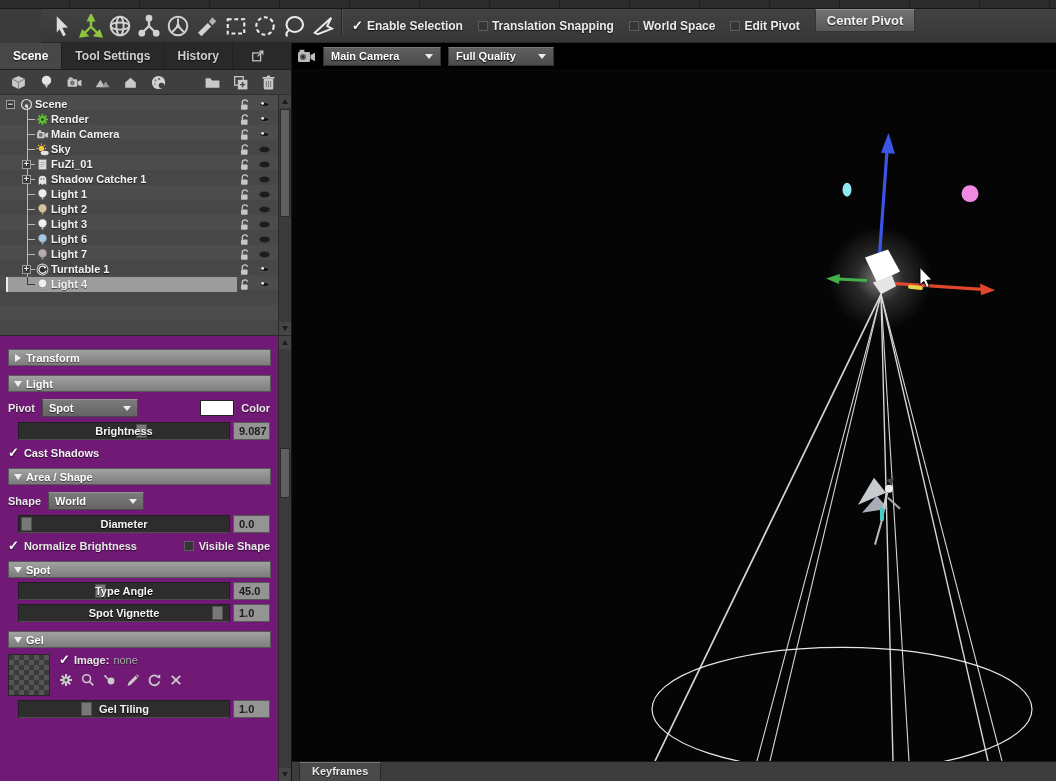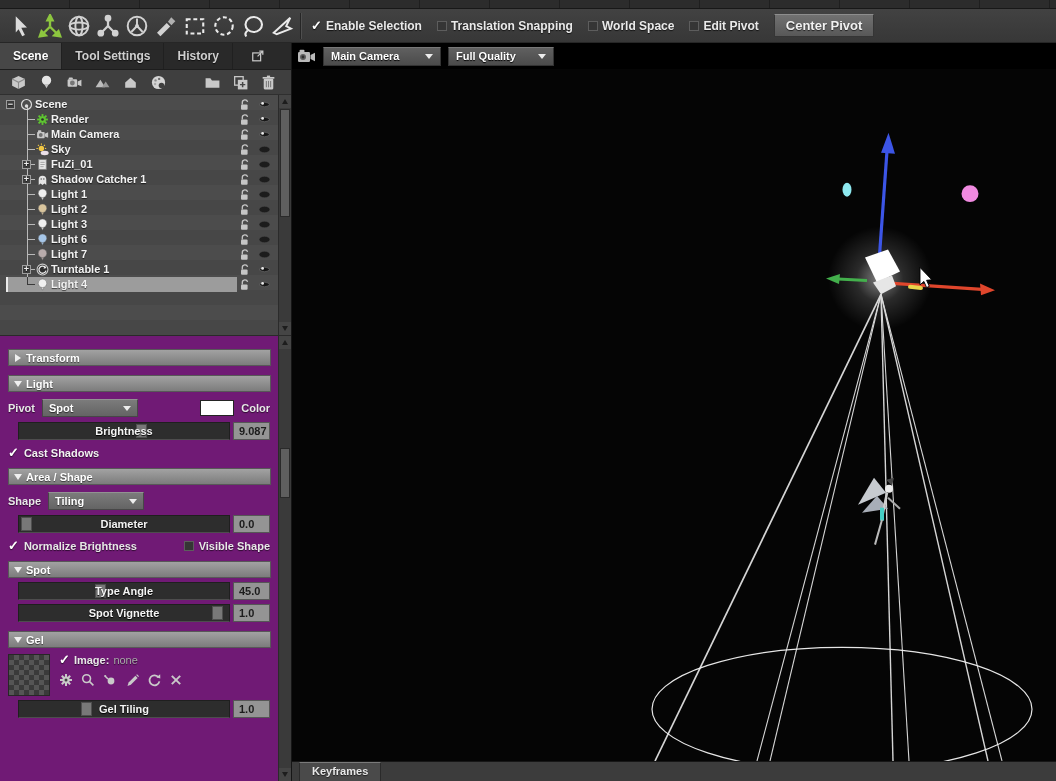--- a/index.html
+++ b/index.html
@@ -5,21 +5,21 @@
   html,body{margin:0;padding:0;}
   body{width:1056px;height:781px;overflow:hidden;background:#3b3b3b;
        font-family:"Liberation Sans",sans-serif;font-size:11px;color:#e8e8e8;
        -webkit-font-smoothing:antialiased;}
   #app{width:1056px;height:781px;display:flex;flex-direction:column;}
 
   
   .top-strip{height:8px;background:repeating-linear-gradient(to right,#2c2c2c 0 69px,#1f1f1f 69px 70px);border-bottom:1px solid #181818;}
 
   
-  .toolbar{height:33px;display:flex;align-items:center;background:linear-gradient(#424242,#373737);border-bottom:1px solid #262626;padding-left:6px;}
+  .toolbar{height:33px;display:flex;background:linear-gradient(#424242,#373737);border-bottom:1px solid #262626;padding-left:6px;margin-left:41px;}
   .tool{width:29px;height:28px;display:flex;align-items:center;justify-content:center;}
   .tool svg{width:24px;height:24px;}
   .tb-sep{width:1px;height:26px;background:#262626;border-right:1px solid #4f4f4f;margin:0 9px 0 4px;}
   .toggle{display:flex;align-items:center;gap:4px;margin-right:15px;font-weight:700;font-size:12px;color:#eaeaea;text-shadow:0 1px 1px rgba(0,0,0,.7);cursor:default;}
   .chk{display:inline-flex;align-items:center;justify-content:center;}
   .chk.on::before{content:"\2713";color:#fff;font-size:13px;font-weight:700;line-height:10px;}
   .chk.off{width:10px;height:10px;background:#353535;border:1px solid #5d5d5d;box-sizing:border-box;}
   .btn-cp{height:23px;background:linear-gradient(#717171,#585858);border:1px solid #353535;border-top-color:#8d8d8d;color:#f2f2f2;padding:0 11px;font-weight:700;font-size:13px;text-shadow:0 1px 1px rgba(0,0,0,.7);font-family:inherit;}
 
   .main{flex:1;display:flex;min-height:0;}
@@ -600,21 +600,21 @@
           </div>
 
           <div class="sec">
             <div class="sec-h">
               <span class="tri-d"></span>
               <span>Area / Shape</span>
             </div>
             <div class="prow">
               <span>Shape</span>
               <div class="dropdown">
-                <span>Tiling</span>
+                <span>World</span>
                 <span class="dd-arrow"></span>
               </div>
             </div>
             <div id="diameter-slot">
                 <div class="slider-row">
                   <div class="slider">
                     <span class="sl-handle" style="left: calc(1% - 0.11px);"></span>
                     <span class="sl-label">Diameter</span>
                   </div>
                   <div class="sl-value">0.0</div>

